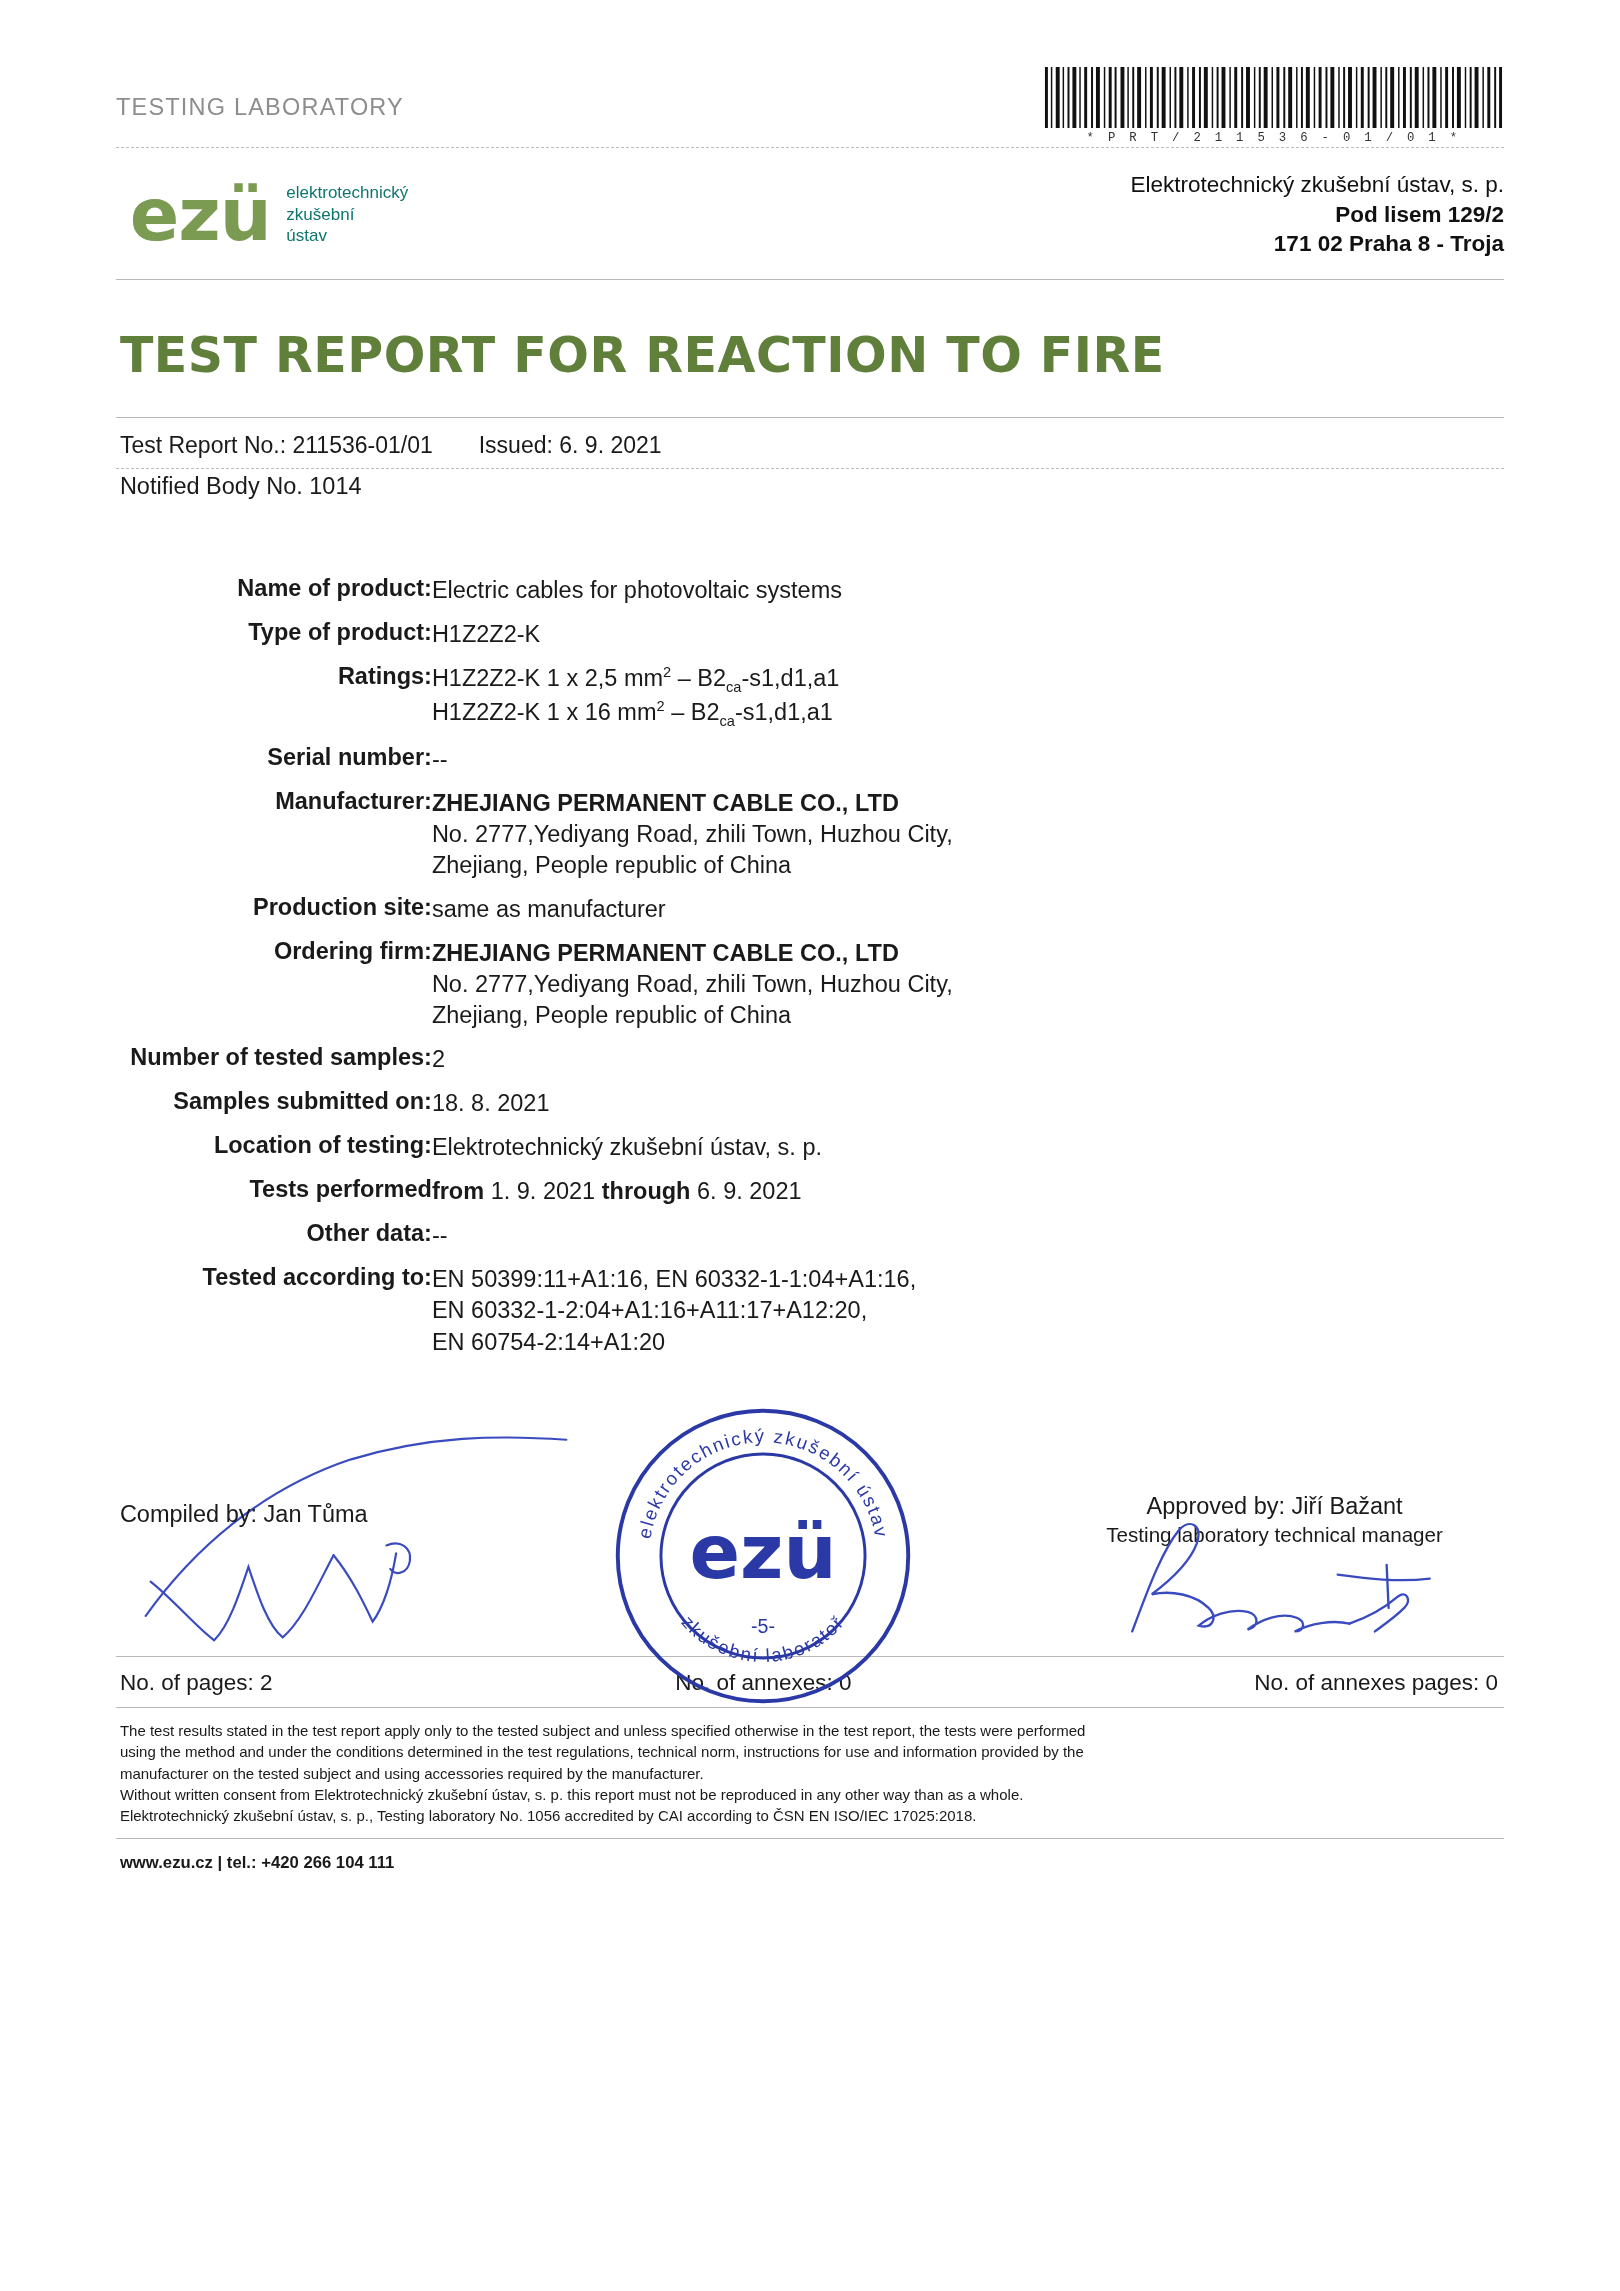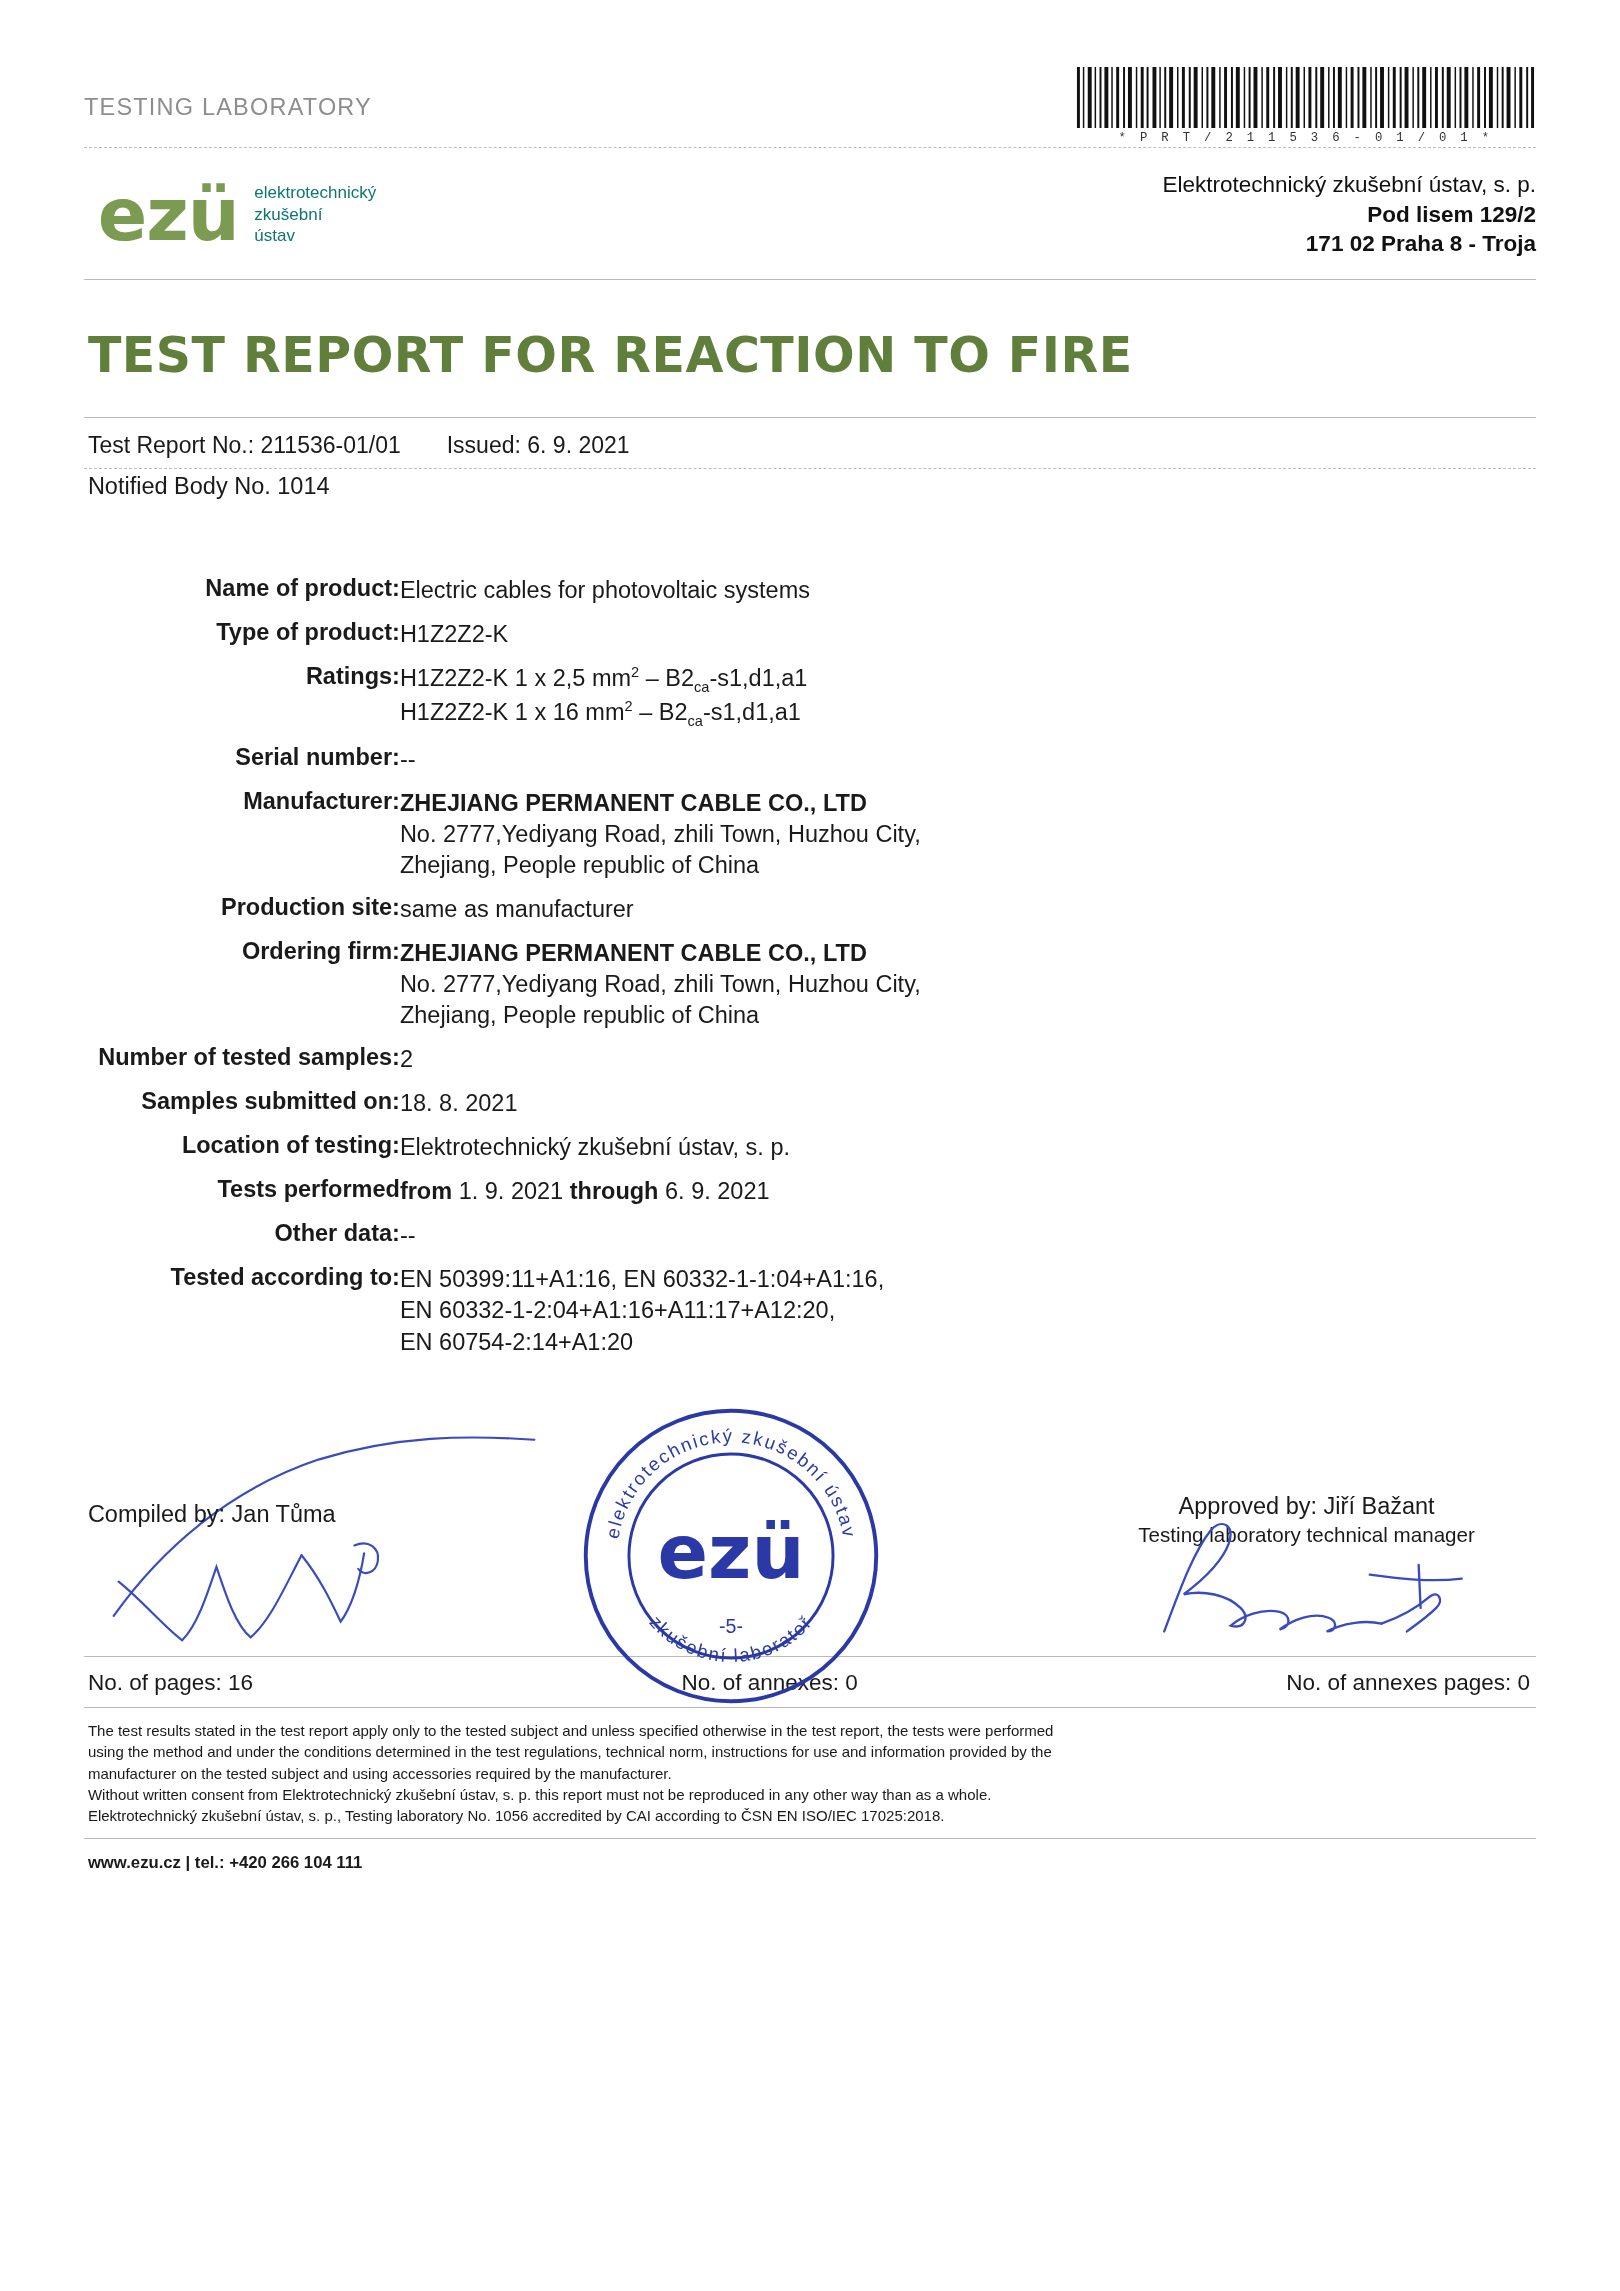--- a/index.html
+++ b/index.html
@@ -13,21 +13,21 @@
     font-family: "Liberation Sans", sans-serif;
     color: #1a1a1a;
     position: relative;
     overflow: hidden;
   }
   .page {
     position: relative;
     width: 1620px;
     height: 2292px;
     box-sizing: border-box;
-    padding: 0 84px;
+    padding: 0 116px;
   }
 
   
   .top-row {
     display: flex;
     align-items: flex-start;
     justify-content: space-between;
     padding-top: 67px;
     height: 80px;
   }
@@ -454,21 +454,21 @@
         <path d="M262 112 C280 106, 298 96, 312 84 C320 78, 326 88, 318 96 C308 106, 296 114, 288 120"></path>
         <path d="M250 62 C280 66, 312 70, 344 66"></path>
         <path d="M300 52 L302 96"></path>
       </g>
     </svg>
   </div>
 
   <hr class="rule">
 
   <div class="pages-row">
-    <div>No. of pages: 16</div>
+    <div>No. of pages: 2</div>
     <div>No. of annexes: 0</div>
     <div>No. of annexes pages: 0</div>
   </div>
 
   <hr class="rule">
 
   <div class="disclaimer">
     <div>The test results stated in the test report apply only to the tested subject and unless specified otherwise in the test report, the tests were performed</div>
     <div>using the method and under the conditions determined in the test regulations, technical norm, instructions for use and information provided by the</div>
     <div>manufacturer on the tested subject and using accessories required by the manufacturer.</div>

